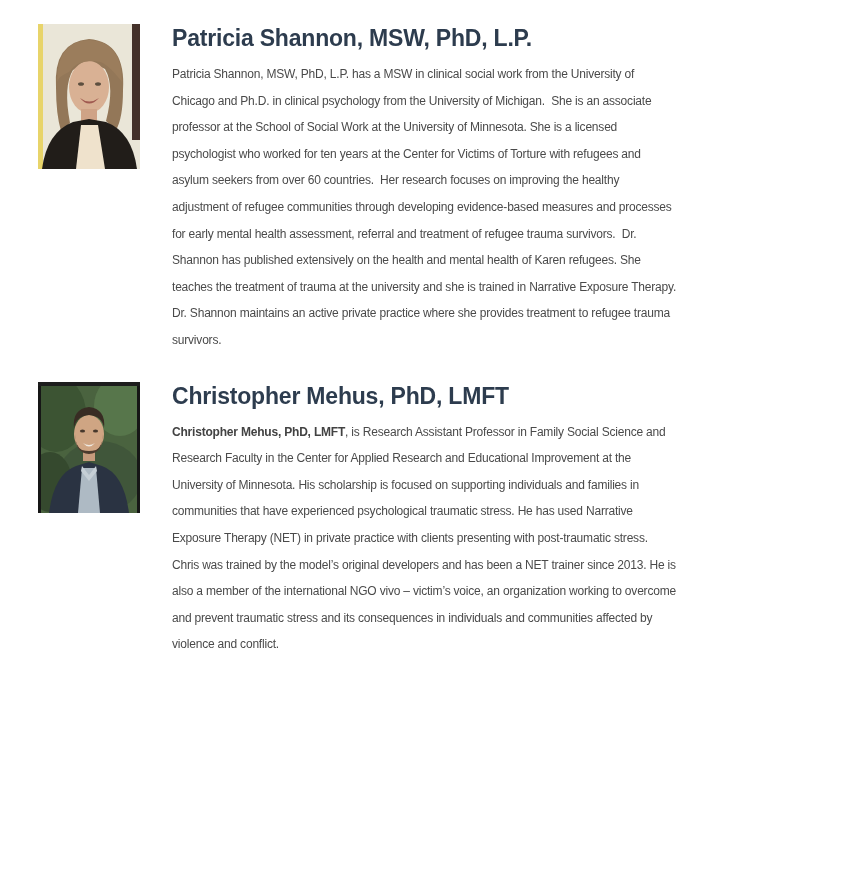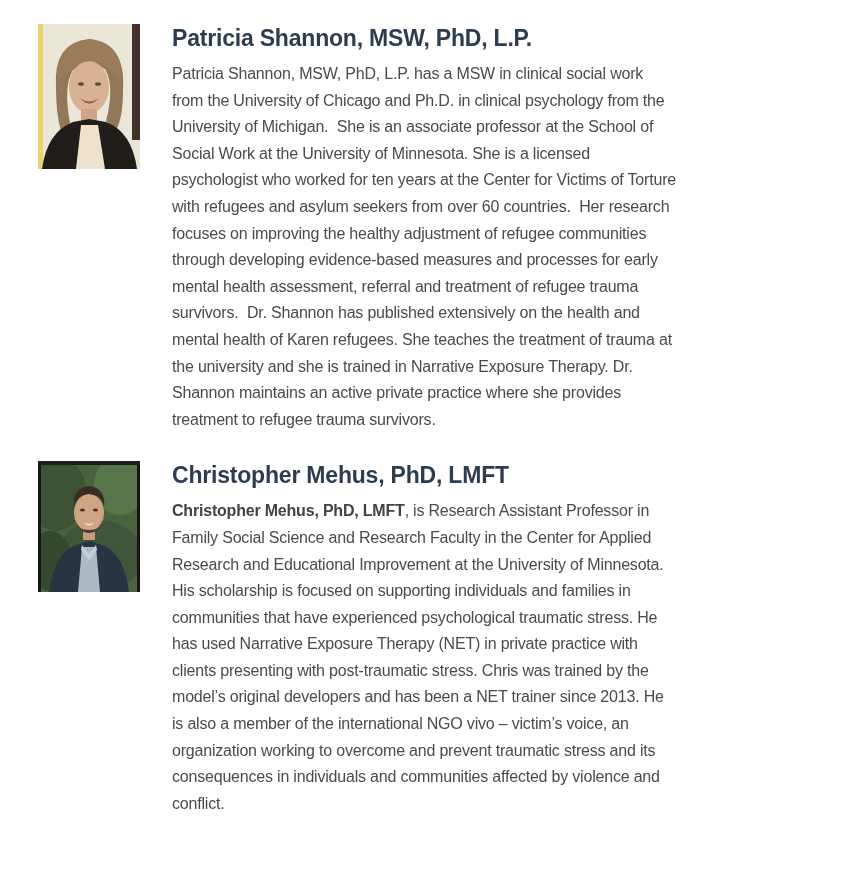--- a/index.html
+++ b/index.html
@@ -38,21 +38,21 @@
   }
   h2.profile-name {
     font-size: 23px;
     line-height: 29px;
     font-weight: bold;
     letter-spacing: -0.2px;
     color: #2d3c4e;
     margin-bottom: 8px;
   }
   p.bio {
-    font-size: 16px;
+    font-size: 12px;
     line-height: 26.6px;
     letter-spacing: -0.2px;
     color: #4a4a4a;
     white-space: pre-wrap;
     width: 505px;
   }
   p.bio strong { font-weight: bold; color: #424242; }
 </style>
 </head>
 <body>

